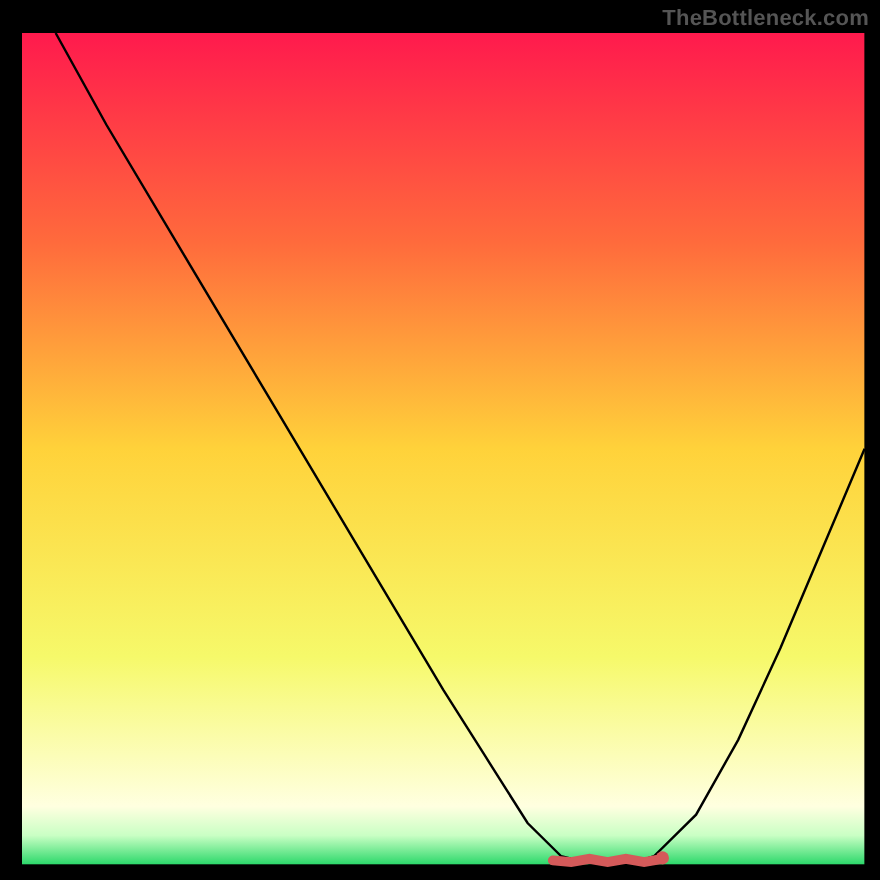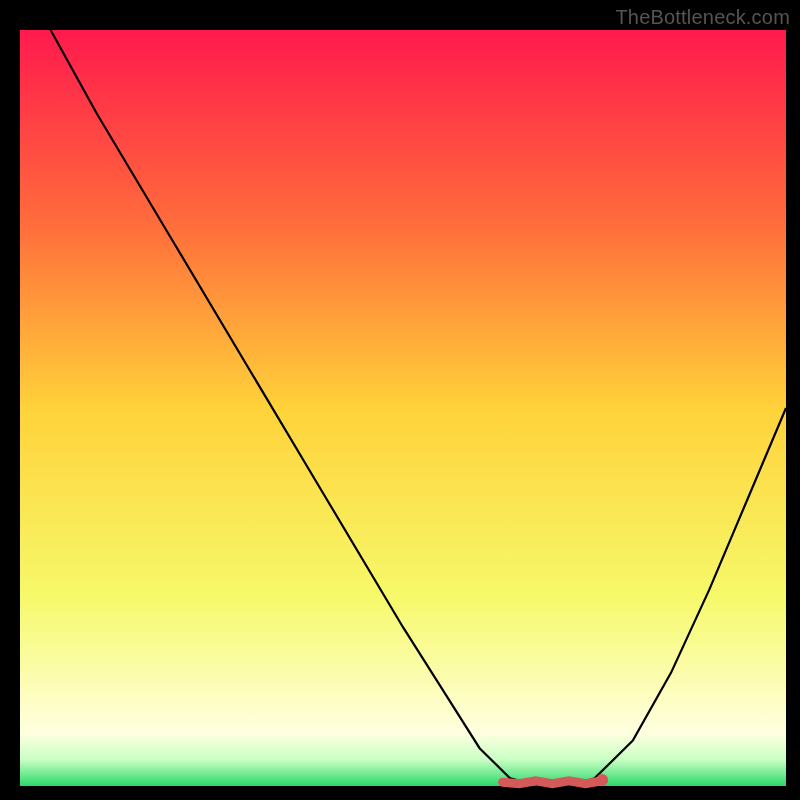--- a/index.html
+++ b/index.html
@@ -10,21 +10,21 @@
     position: relative;
     font-family: Arial, sans-serif;
     overflow: hidden;
   }
   .watermark {
     position: absolute;
     top: 6px;
     right: 10px;
     color: #555;
     font-size: 20px;
-    font-weight: 400;
+    font-weight: 700;
     letter-spacing: 0.2px;
     z-index: 10;
   }
   .plot-frame {
     position: absolute;
     left: 20px;
     top: 30px;
     width: 766px;
     height: 756px;
     background: #000;

